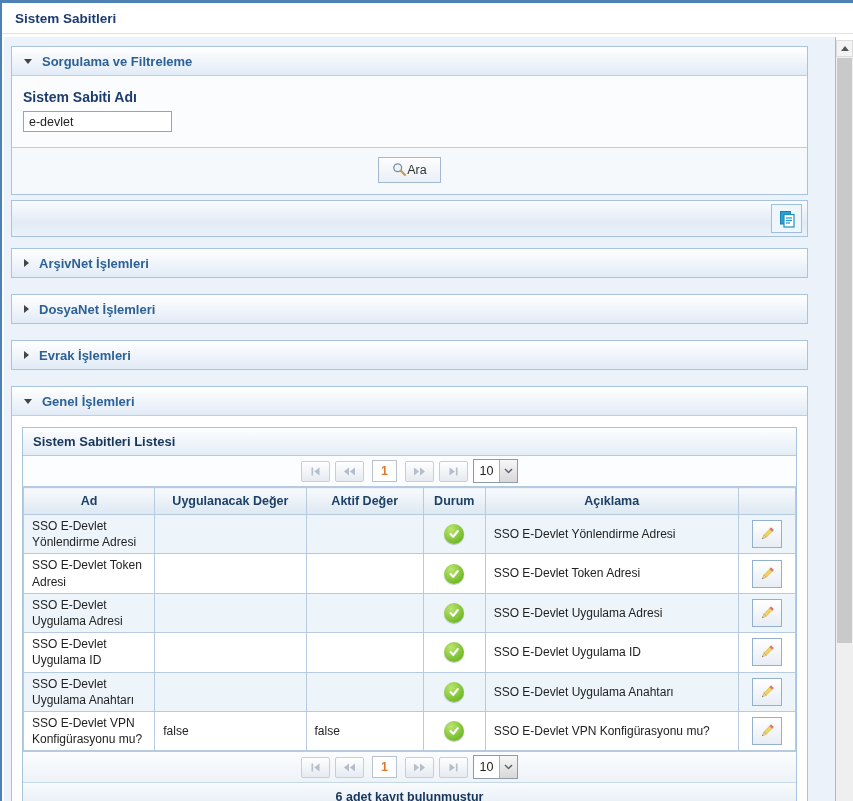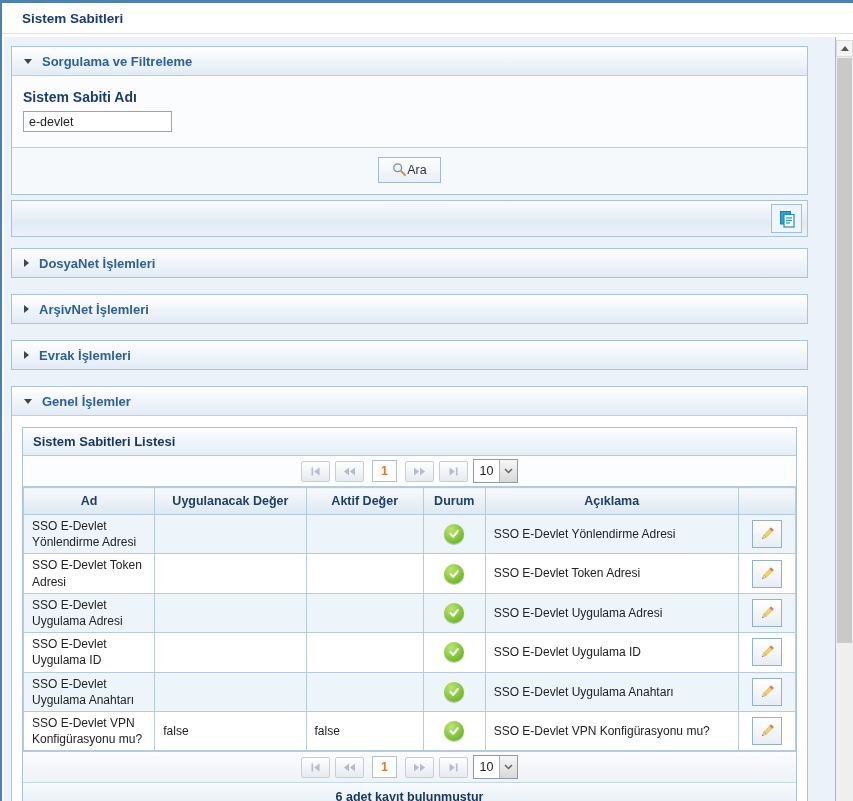--- a/index.html
+++ b/index.html
@@ -1,20 +1,20 @@
 <!DOCTYPE html>
 <html><head>
 <meta charset="utf-8">
 <style>
   * { box-sizing: border-box; }
   body { margin:0; font-family:"Liberation Sans", sans-serif; background:#fff; }
   .page { position:relative; width:853px; height:801px; background:#fff;
           border-top:3px solid #4d80b3; border-left:2px solid #4d80b3; overflow:hidden; }
 
-  .titlebar { height:31px; display:flex; align-items:center; padding-left:20px;
+  .titlebar { height:31px; display:flex; align-items:center; padding-left:13px;
               background:#fff; color:#1d3c6e; font-weight:bold; font-size:13.5px;
               border-bottom:1px solid #d9e4ef; }
 
   .content { position:absolute; top:34px; left:2px; right:17px; bottom:0;
              background:#ecf2f9; padding:9px 27px 0 7px; border-right:1px solid #9fbcd8; overflow:hidden; }
 
   
   .scrollbar { position:absolute; top:37px; right:0; width:17px; bottom:0; background:#efefef; }
   .sb-up { height:17px; background:#f4f4f4; border:1px solid #dcdcdc;
            display:flex; align-items:center; justify-content:center; cursor:pointer; }
@@ -136,40 +136,40 @@
             <line x1="9" y1="11.5" x2="15" y2="11.5" stroke="#2196cb" stroke-width="1.2"></line>
             <line x1="9" y1="14" x2="13" y2="14" stroke="#2196cb" stroke-width="1.2"></line>
           </svg>
         </span>
       </button>
     </div>
 
     <div class="panel collapsed">
       <div class="panel-header">
         <span class="tri-right"></span>
-        <span>DosyaNet İşlemleri</span>
+        <span>ArşivNet İşlemleri</span>
       </div>
     </div>
     <div class="panel collapsed">
       <div class="panel-header">
         <span class="tri-right"></span>
-        <span>ArşivNet İşlemleri</span>
+        <span>DosyaNet İşlemleri</span>
       </div>
     </div>
     <div class="panel collapsed">
       <div class="panel-header">
         <span class="tri-right"></span>
         <span>Evrak İşlemleri</span>
       </div>
     </div>
 
     <div class="panel">
       <div class="panel-header">
         <span class="tri-down"></span>
-        <span>Genel İşlemler</span>
+        <span>Genel İşlemleri</span>
       </div>
       <div class="genel-body">
 
         <div class="table-box">
           <div class="table-caption">Sistem Sabitleri Listesi</div>
 
           <div class="pager">
             <button class="pg-btn">
               <svg width="11" height="9" viewBox="0 0 11 9">
                 <rect x="1.5" y="0.5" width="1.6" height="8" fill="#b4bdc9"></rect>

